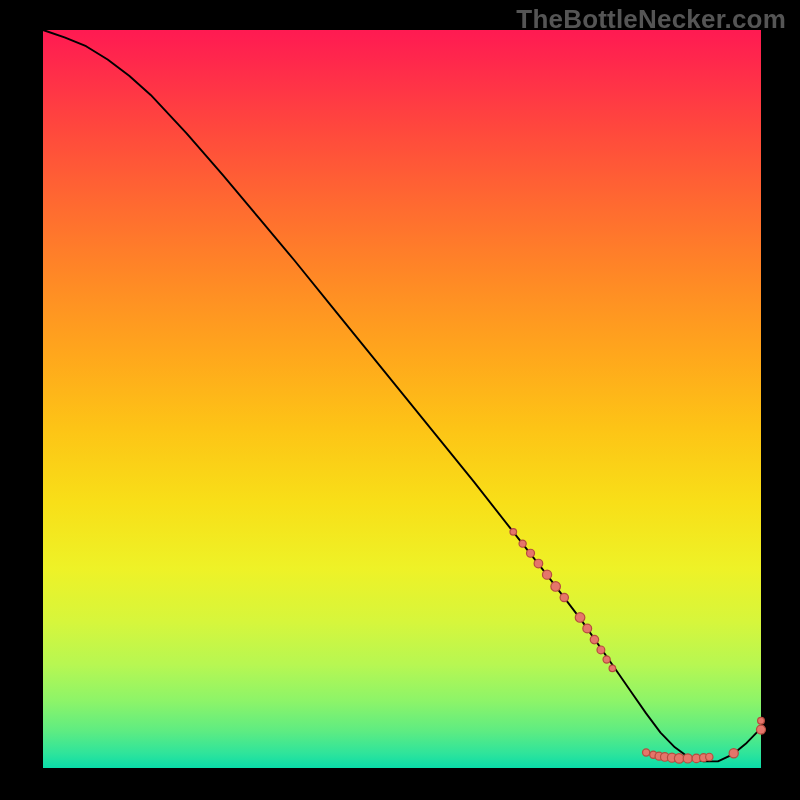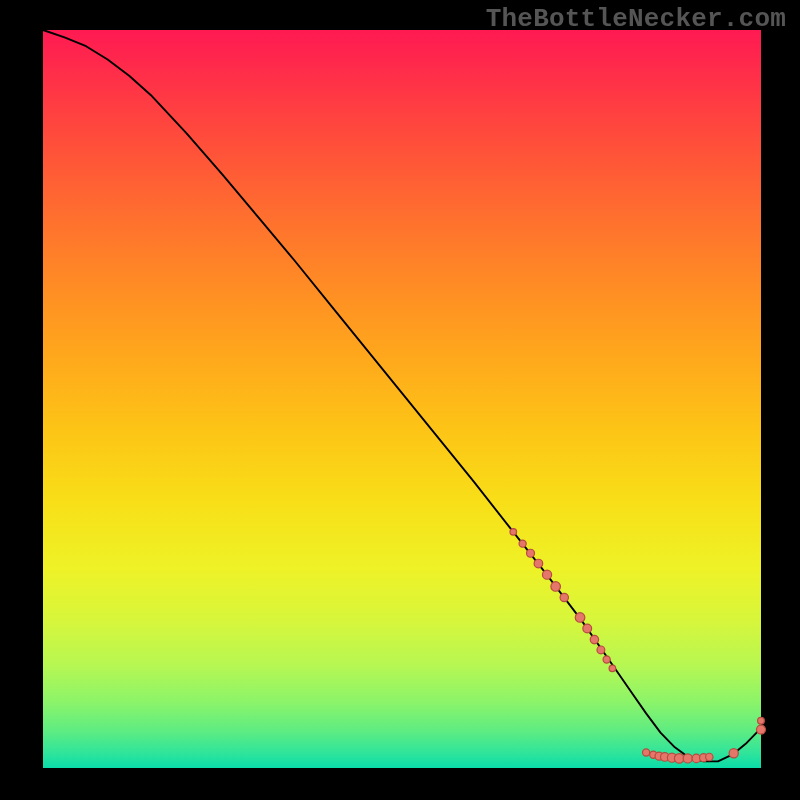--- a/index.html
+++ b/index.html
@@ -7,21 +7,21 @@
   .frame {
     position: relative;
     width: 800px;
     height: 800px;
     background: #000;
   }
   .watermark {
     position: absolute;
     top: 4px;
     right: 14px;
-    font-family: Liberation Mono, monospace;
+    font-family: Liberation Sans, sans-serif;
     font-size: 26px;
     font-weight: 600;
     color: #555;
     letter-spacing: 0.2px;
     user-select: none;
   }
   .plot {
     position: absolute;
     left: 43px;
     top: 30px;

